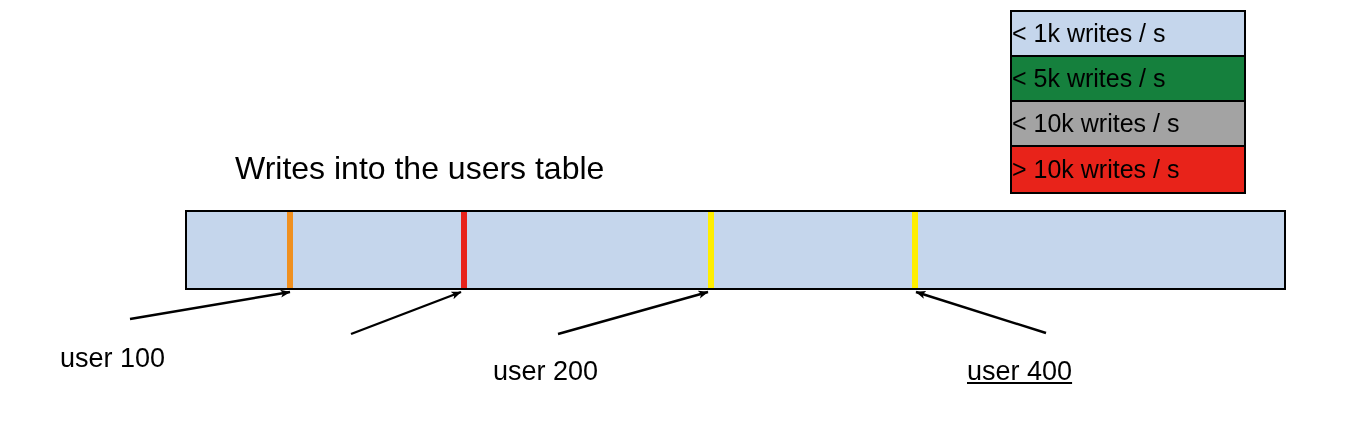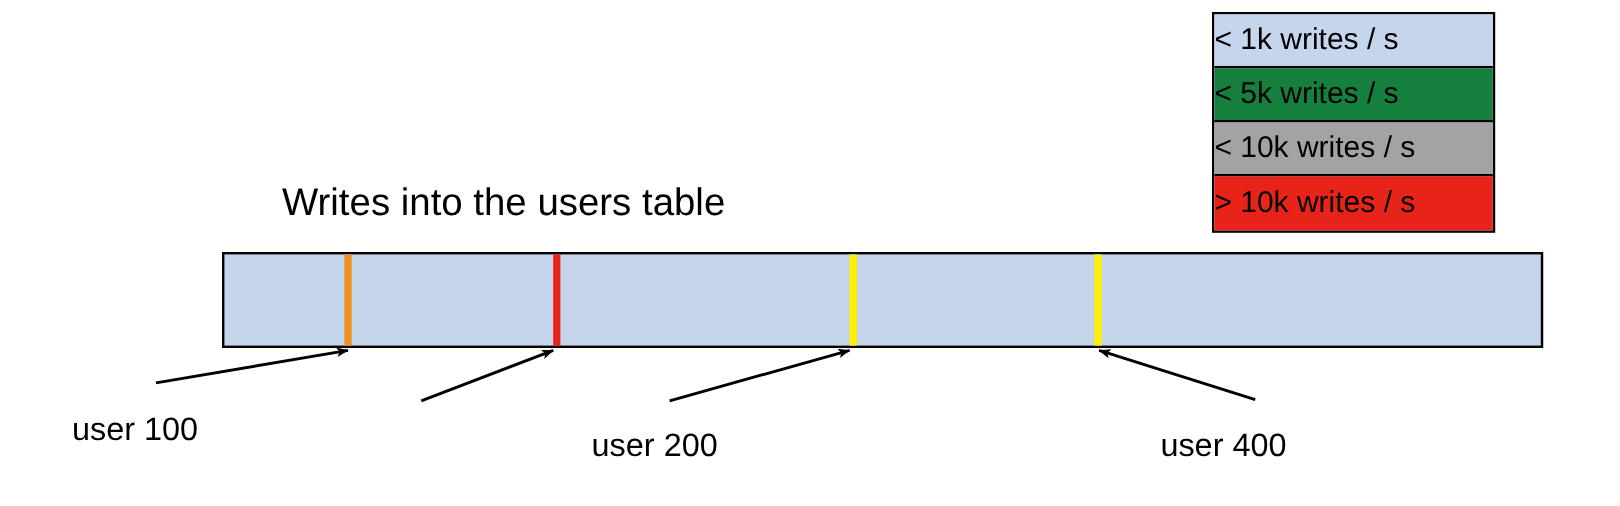--- a/index.html
+++ b/index.html
@@ -133,15 +133,15 @@
 
     <line x1="351" y1="334" x2="461" y2="292" stroke="#000000" stroke-width="2.4" marker-end="url(#ah)"></line>
 
     <line x1="558" y1="334" x2="708" y2="292" stroke="#000000" stroke-width="2.4" marker-end="url(#ah)"></line>
 
     <line x1="1046" y1="333" x2="916" y2="292" stroke="#000000" stroke-width="2.4" marker-end="url(#ah)"></line>
   </svg>
 
   <div class="user-label" style="left:60px; top:343px;">user 100</div>
   <div class="user-label" style="left:493px; top:356px;">user 200</div>
-  <div class="user-label" style="left:967px; top:356px;">user 400</div>
+  <div class="user-label" style="left:967px; top:356px;text-decoration:underline;">user 400</div>
 
 </div>
 
 </body></html>

